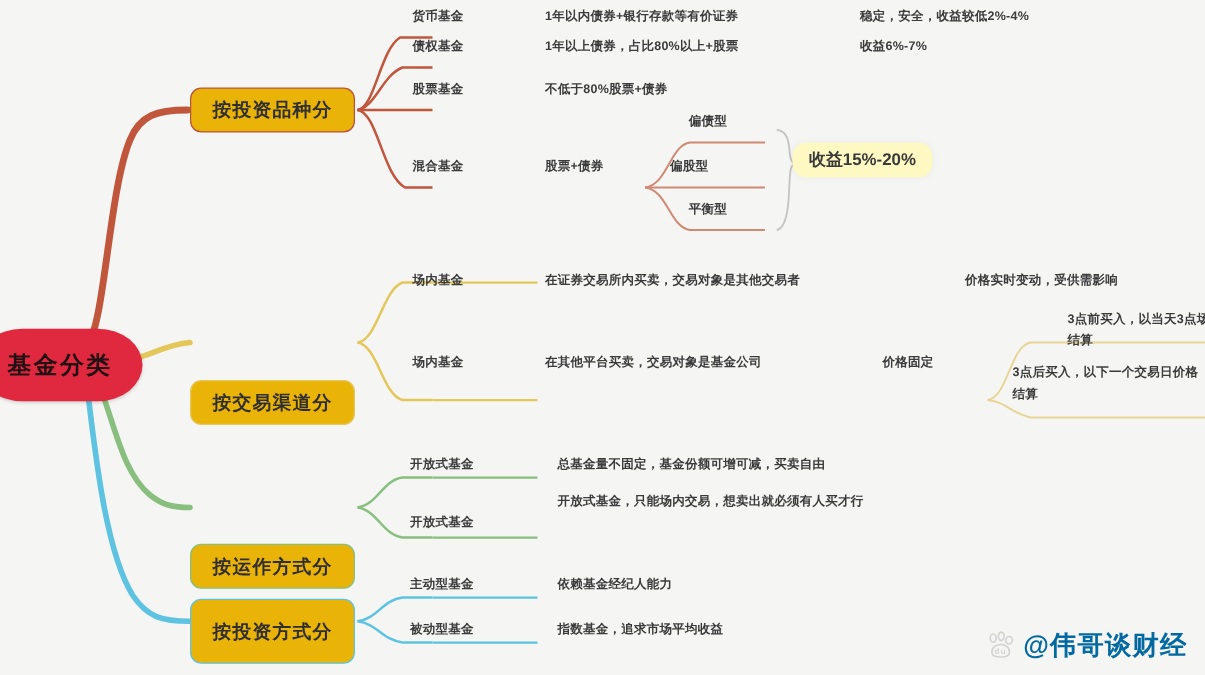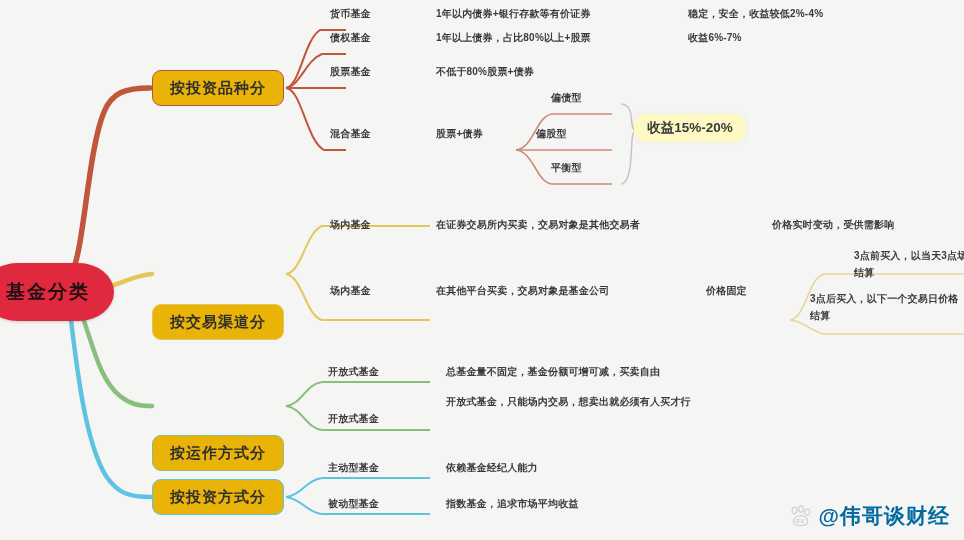--- a/index.html
+++ b/index.html
@@ -160,21 +160,21 @@
 
 <div class="node n1" style="left:152px;top:70px;width:132px;height:36px;">
   <span>按投资品种分</span>
 </div>
 <div class="node n2" style="left:152px;top:256px;width:132px;height:36px;margin-top:48px;">
   <span>按交易渠道分</span>
 </div>
 <div class="node n3" style="left:152px;top:388px;width:132px;height:36px;">
   <span>按运作方式分</span>
 </div>
-<div class="node n4" style="left:152px;top:479px;width:132px;height:36px;">
+<div class="node n4" style="left:152px;top:479px;width:132px;height:52px;">
   <span>按投资方式分</span>
 </div>
 
 <div class="lbl" style="left:330px;top:5px;">货币基金</div>
 <div class="lbl" style="left:436px;top:5px;">1年以内债券+银行存款等有价证券</div>
 <div class="lbl" style="left:688px;top:5px;">稳定，安全，收益较低2%-4%</div>
 
 <div class="lbl" style="left:330px;top:29px;">债权基金</div>
 <div class="lbl" style="left:436px;top:29px;text-align:right;">1年以上债券，占比80%以上+股票</div>
 <div class="lbl" style="left:688px;top:29px;">收益6%-7%</div>

